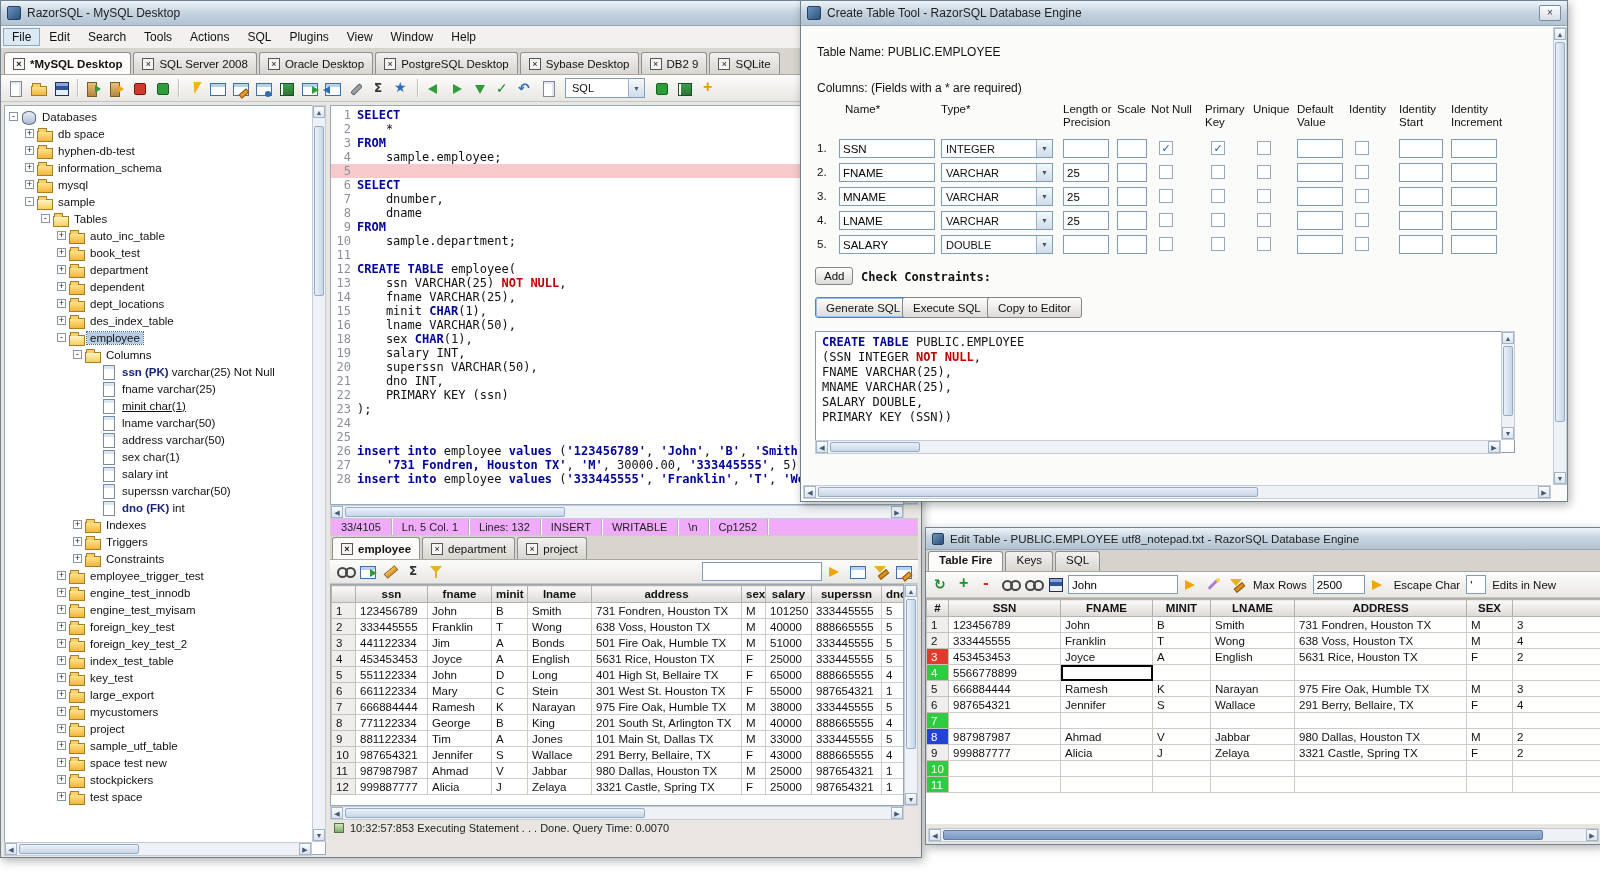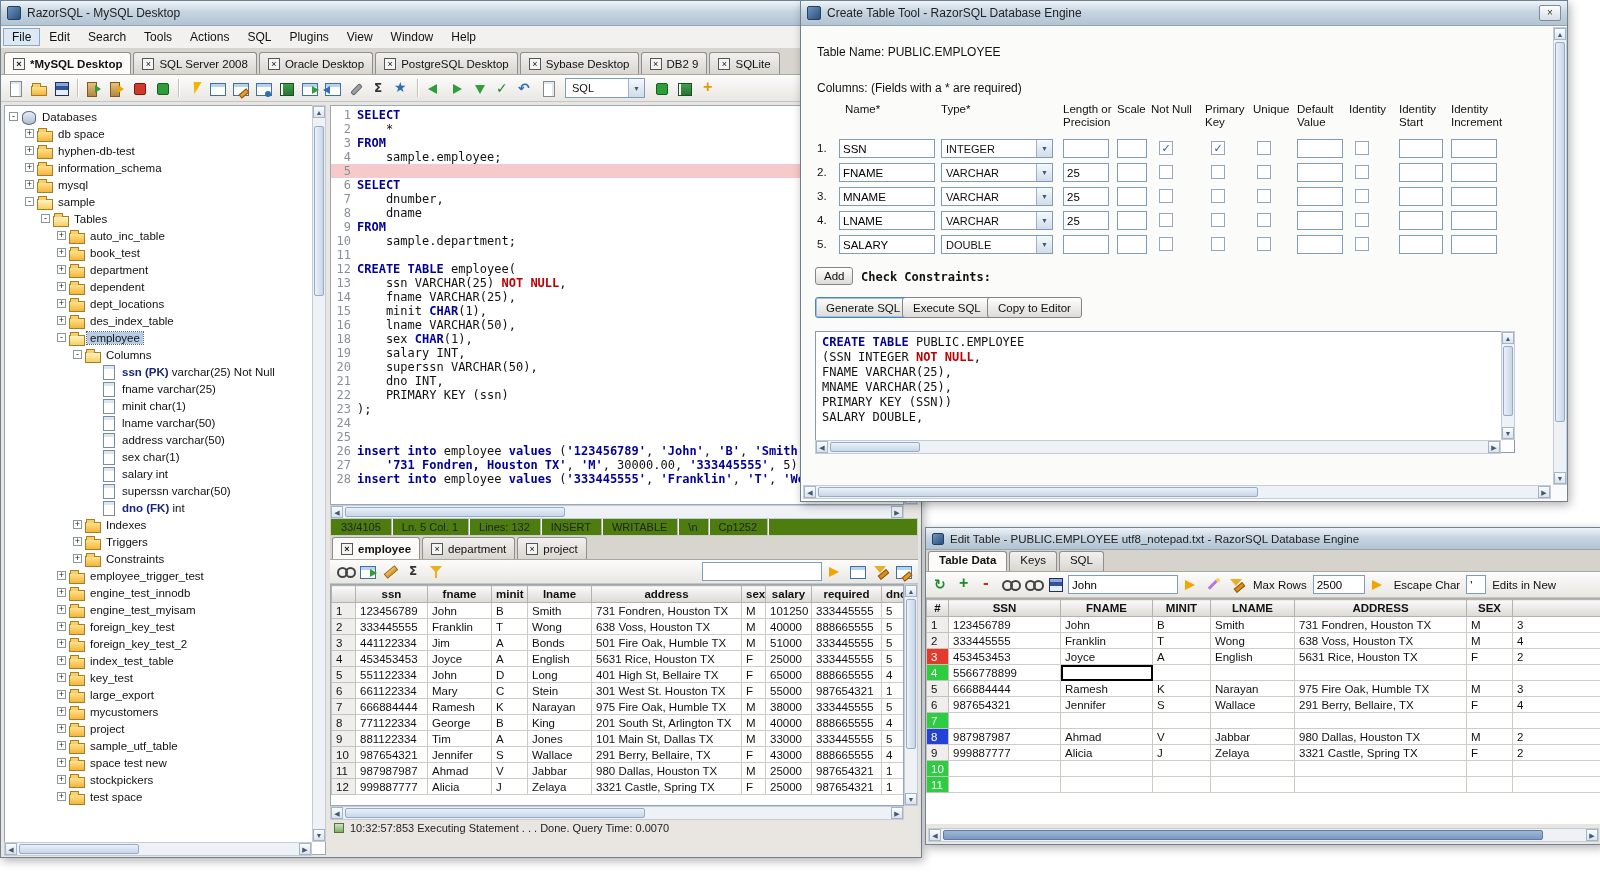--- a/index.html
+++ b/index.html
@@ -94,21 +94,21 @@
 
 .editor{position:absolute;left:329px;top:104px;width:574px;height:400px;background:#fff;border:1px solid #98a8b8;
  font-family:"DejaVu Sans Mono","Liberation Mono",monospace;font-size:12px;overflow:hidden;padding-top:2px}
 .eline{height:14px;line-height:14px;display:flex;white-space:pre}
 .lnum{width:26px;text-align:right;padding-right:6px;color:#8a8f98;flex:0 0 auto}
 .ecode{white-space:pre}
 .eline.cur{background:#f6caca}
 .tok-k,.tok-s{color:#00009b;font-weight:700}
 .tok-r{color:#c00000;font-weight:700}
 
-.ed-status{position:absolute;left:329px;top:517px;width:588px;height:18px;background:#4d7c0f;border:1px solid #cfccc6;
+.ed-status{position:absolute;left:329px;top:517px;width:588px;height:18px;background:#f0abfc;border:1px solid #cfccc6;
  display:flex;align-items:center;font-size:11px;color:#222}
 .ed-status .cell{padding:0 10px;border-right:1px solid #b5b2ac;box-shadow:1px 0 0 #fff;height:100%;display:flex;align-items:center;white-space:nowrap}
 
 .rtabs{position:absolute;left:329px;top:535px;width:588px;height:24px;display:flex;align-items:flex-end;gap:2px;padding:0 2px;
  background:#d8d5cf;border-bottom:1px solid #a9a7a2}
 #results-toolbar{left:329px;top:559px;width:588px;height:24px}
 .grid-wrap{position:absolute;left:329px;top:583px;width:574px;height:222px;background:#fff;border:1px solid #98a8b8;overflow:hidden}
 table.grid{border-collapse:collapse;table-layout:fixed;background:#fff;font-size:11.5px}
 .grid th{background:linear-gradient(#fafafa,#dcdad5);border:1px solid #b5b2ac;font-weight:700;height:17px;padding:0 4px;
  text-align:center;overflow:hidden;white-space:nowrap}
@@ -376,21 +376,21 @@
         <div class="trow" style="padding-left: 82px;">
           <span style="width: 9px; flex: 0 0 auto;"></span>
           <span class="tico doc"></span>
           <span class="tlab"><span class="tbold">ssn (PK)</span> varchar(25) Not Null</span>
         </div>
         <div class="trow" style="padding-left: 82px;">
           <span style="width: 9px; flex: 0 0 auto;"></span>
           <span class="tico doc"></span>
           <span class="tlab">fname varchar(25)</span>
         </div>
-        <div class="trow" style="padding-left: 82px;">
+        <div class="trow" style="padding-left: 82px; text-decoration: underline;">
           <span style="width: 9px; flex: 0 0 auto;"></span>
           <span class="tico doc"></span>
           <span class="tlab">minit char(1)</span>
         </div>
         <div class="trow" style="padding-left: 82px;">
           <span style="width: 9px; flex: 0 0 auto;"></span>
           <span class="tico doc"></span>
           <span class="tlab">lname varchar(50)</span>
         </div>
         <div class="trow" style="padding-left: 82px;">
@@ -607,21 +607,21 @@
         <thead>
           <tr>
             <th></th>
             <th>ssn</th>
             <th>fname</th>
             <th>minit</th>
             <th>lname</th>
             <th>address</th>
             <th>sex</th>
             <th>salary</th>
-            <th>required</th>
+            <th>superssn</th>
             <th>dno</th>
           </tr>
         </thead>
         <tbody>
           <tr>
             <td class="rn">1</td>
             <td>123456789</td>
             <td>John</td>
             <td>B</td>
             <td>Smith</td>
@@ -905,22 +905,22 @@
   <div id="ct-buttons">
       <div class="btn focused" style="left: 14px; top: 296px;">Generate SQL</div>
       <div class="btn" style="left: 101px; top: 296px;">Execute SQL</div>
       <div class="btn" style="left: 186px; top: 296px;">Copy to Editor</div>
     </div>
   <div class="sqlbox" id="ct-sql">
       <div class="sline"><span class="tok-k">CREATE TABLE</span><span> PUBLIC.EMPLOYEE</span></div>
       <div class="sline"><span>(SSN INTEGER </span><span class="tok-r">NOT NULL</span><span>,</span></div>
       <div class="sline"><span>FNAME VARCHAR(25),</span></div>
       <div class="sline"><span>MNAME VARCHAR(25),</span></div>
+      <div class="sline"><span>SALARY DOUBLE,</span></div>
       <div class="sline"><span>PRIMARY KEY (SSN))</span></div>
-      <div class="sline"><span>SALARY DOUBLE,</span></div>
     </div>
 <div class="sb v" style="left: 700px; top: 330px; width: 14px; height: 109px;">
       <div class="ar" style="left: 0px; top: 0px;">▲</div>
       <div class="ar" style="left: 0px; bottom: 0px;">▼</div>
       <div class="th" style="left: 1px; right: 1px; top: 14px; height: 70px;"></div>
     </div>
     <div class="sb h" style="left: 14px; top: 439px; height: 14px; width: 686px;">
       <div class="ar" style="left: 0px; top: 0px;">◀</div>
       <div class="ar" style="right: 0px; top: 0px;">▶</div>
       <div class="th" style="top: 1px; bottom: 1px; left: 14px; width: 90px;"></div>
@@ -936,21 +936,21 @@
       <div class="th" style="top: 1px; bottom: 1px; left: 14px; width: 440px;"></div>
     </div>
   </section>
 
 <section class="window" id="edit-window">
   <header class="titlebar small">
     <span class="app-icon" style="width:12px;height:12px"></span>
     <span class="title-text">Edit Table - PUBLIC.EMPLOYEE utf8_notepad.txt - RazorSQL Database Engine</span>
   </header>
   <div class="wtabs" id="edit-tabs">
-      <div class="wtab active">Table Data</div>
+      <div class="wtab active">Table Fire</div>
       <div class="wtab">Keys</div>
       <div class="wtab">SQL</div>
     </div>
   <div class="toolbar" id="edit-toolbar">
       <div class="tbi">
         <span class="ik k-refresh"></span>
       </div>
       <div class="tbi">
         <span class="ik k-plus-g"></span>
       </div>

